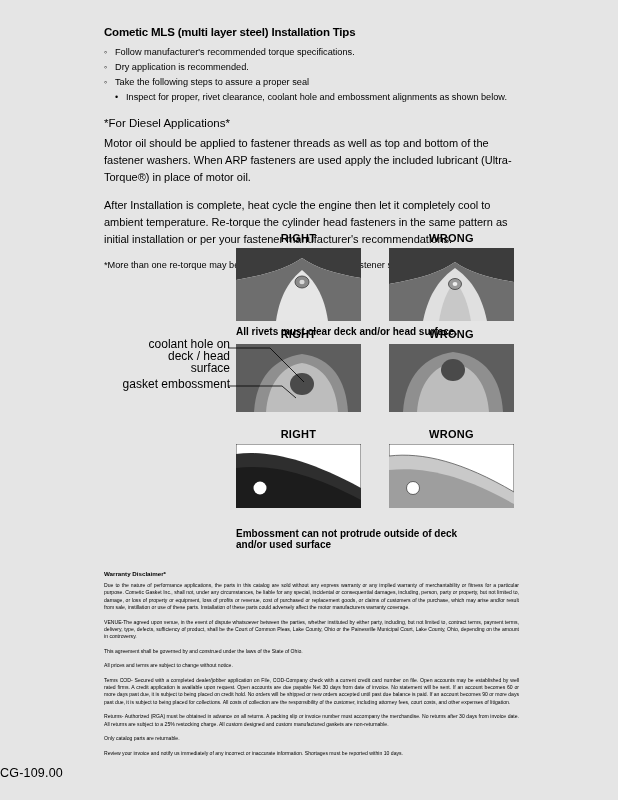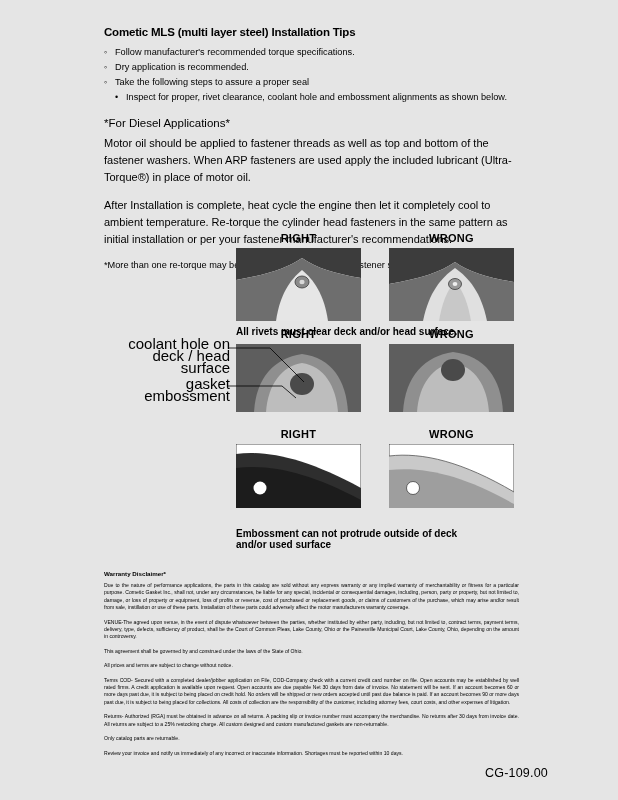--- a/index.html
+++ b/index.html
@@ -103,21 +103,21 @@
     font-size: 11px;
     font-weight: bold;
     text-align: center;
     letter-spacing: 0.3px;
   }
   .fig-caption {
     font-size: 10px;
     font-weight: bold;
   }
   .callout-text {
-    font-size: 15px;
+    font-size: 12px;
     text-align: right;
     line-height: 12px;
   }
 
   
   .warranty {
     position: absolute;
     left: 104px;
     top: 570px;
     width: 415px;
@@ -131,21 +131,21 @@
     font-size: 5.1px;
     line-height: 7.4px;
     margin: 0 0 7px 0;
     text-align: justify;
   }
   .docnum {
     position: absolute;
     left: 0;
     top: 766px;
     width: 548px;
-    text-align: right;
+    text-align: left;
     font-size: 12.5px;
     letter-spacing: 0.2px;
   }
   svg { display: block; }
 </style>
 </head>
 <body>
 
 <div class="page">
 

